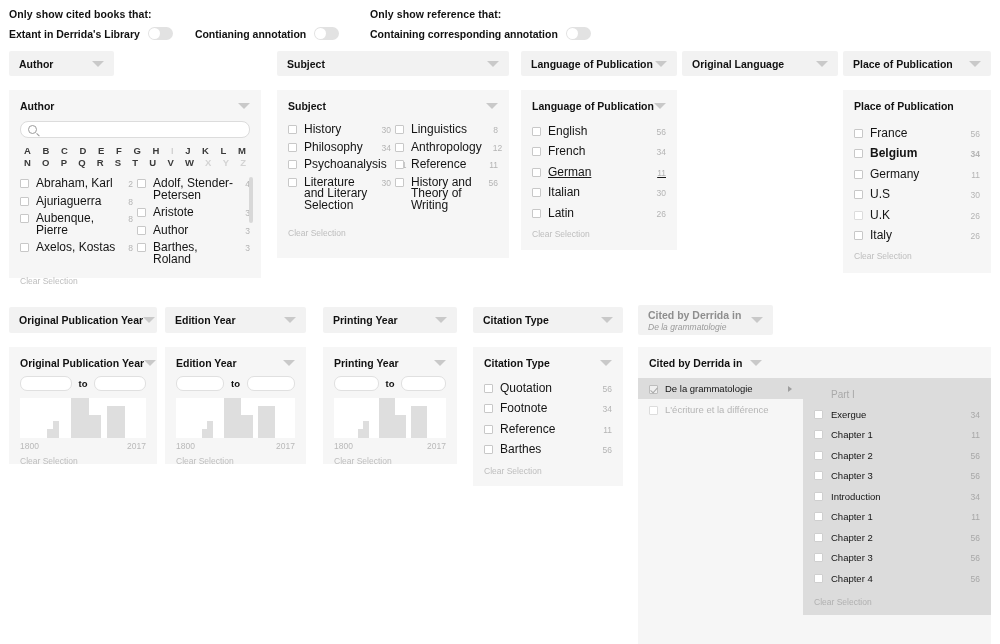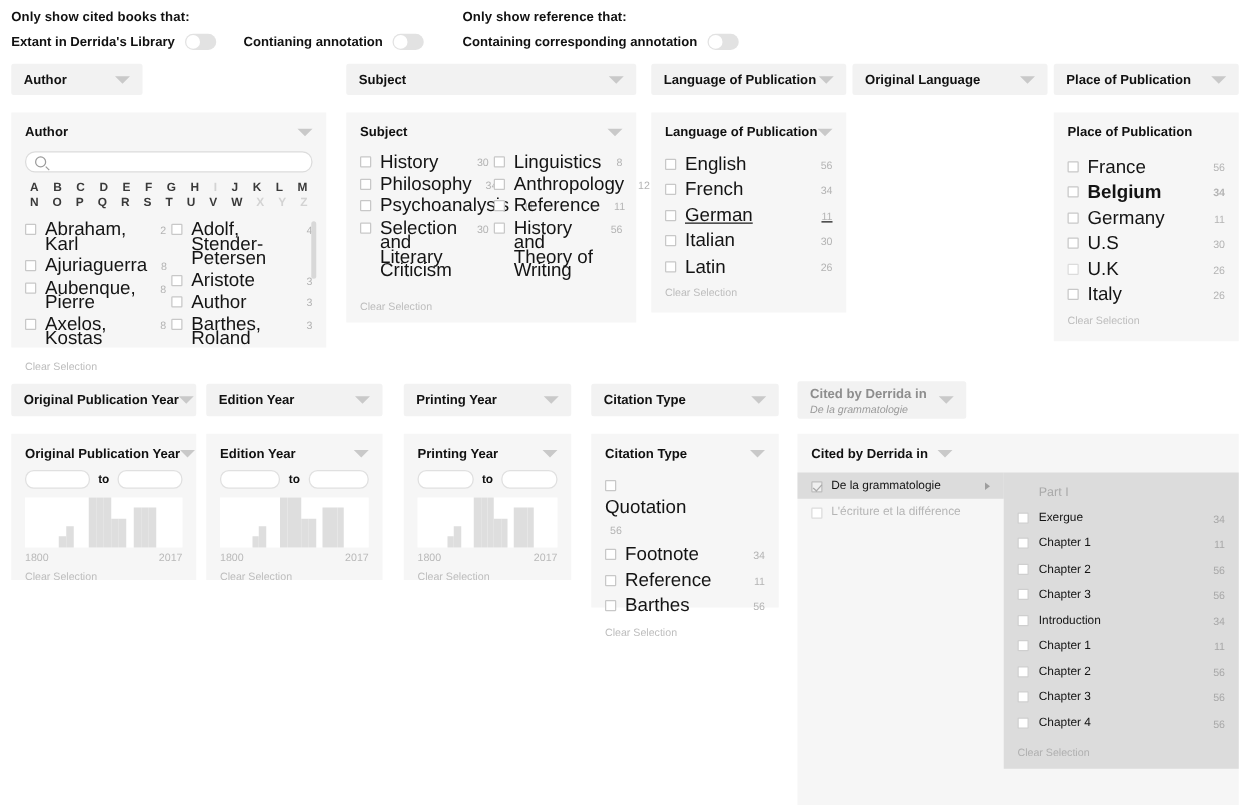--- a/index.html
+++ b/index.html
@@ -85,21 +85,21 @@
     width: 9px; height: 9px; border: 1px solid #c8c8c8; background: #ffffff;
     flex: none; margin-top: 1px; box-sizing: border-box; border-radius: 1px;
   }
   .cbox.checked { border-color: #bdbdbd; background: #efefef; position: relative; }
   .cbox.checked::after {
     content: ""; position: absolute; left: 2px; top: 0px; width: 3px; height: 6px;
     border-right: 1.3px solid #a8a8a8; border-bottom: 1.3px solid #a8a8a8;
     transform: rotate(42deg);
   }
   .cbox.dim { border-color: #dcdcdc; }
-  .clabel { font-size: 15px; color: #141414; line-height: 11.5px; flex: 1; }
+  .clabel { font-size: 12px; color: #141414; line-height: 11.5px; flex: 1; }
   .ccount { font-size: 8.5px; color: #b4b4b4; flex: none; margin-left: 4px; padding-top: 1px; }
   .clear {
     font-size: 8.5px; color: #bdbdbd; margin-top: 8px;
   }
 
   
   .vscroll {
     position: absolute; right: -3px; top: 2px; width: 4px; height: 46px;
     background: #d8d8d8; border-radius: 2px;
   }
@@ -305,21 +305,21 @@
           <span class="clabel">Philosophy</span>
           <span class="ccount">34</span>
         </div>
         <div class="crow">
           <span class="cbox"></span>
           <span class="clabel">Psychoanalysis</span>
           <span class="ccount">11</span>
         </div>
         <div class="crow">
           <span class="cbox"></span>
-          <span class="clabel">Selection and Literary Criticism</span>
+          <span class="clabel">Literature and Literary Selection</span>
           <span class="ccount">30</span>
         </div>
       </div>
       <div class="col">
         <div class="crow">
           <span class="cbox"></span>
           <span class="clabel">Linguistics</span>
           <span class="ccount">8</span>
         </div>
         <div class="crow">
@@ -556,21 +556,21 @@
     </div>
     <div class="clear" style="margin-top:5px;">Clear Selection</div>
   </div>
 
   <div class="panel" style="left:473px; top:347px; width:150px; height:139px;">
     <div class="panel-head">
       <span class="panel-title">Citation Type</span>
       <span class="caret"></span>
     </div>
     <div>
-      <div class="crow" style="padding:4.5px 0;flex-direction:column;">
+      <div class="crow" style="padding:4.5px 0;">
         <span class="cbox"></span>
         <span class="clabel">Quotation</span>
         <span class="ccount">56</span>
       </div>
       <div class="crow" style="padding:4.5px 0;justify-content:space-between;">
         <span class="cbox"></span>
         <span class="clabel">Footnote</span>
         <span class="ccount">34</span>
       </div>
       <div class="crow" style="padding:4.5px 0;">

